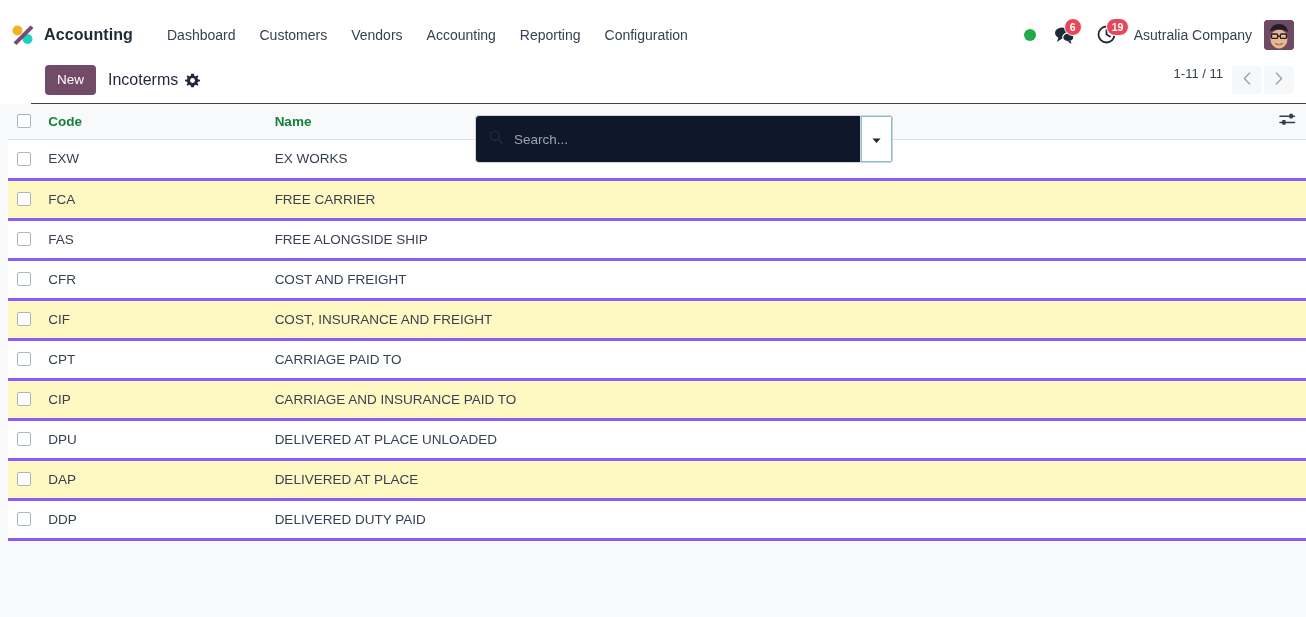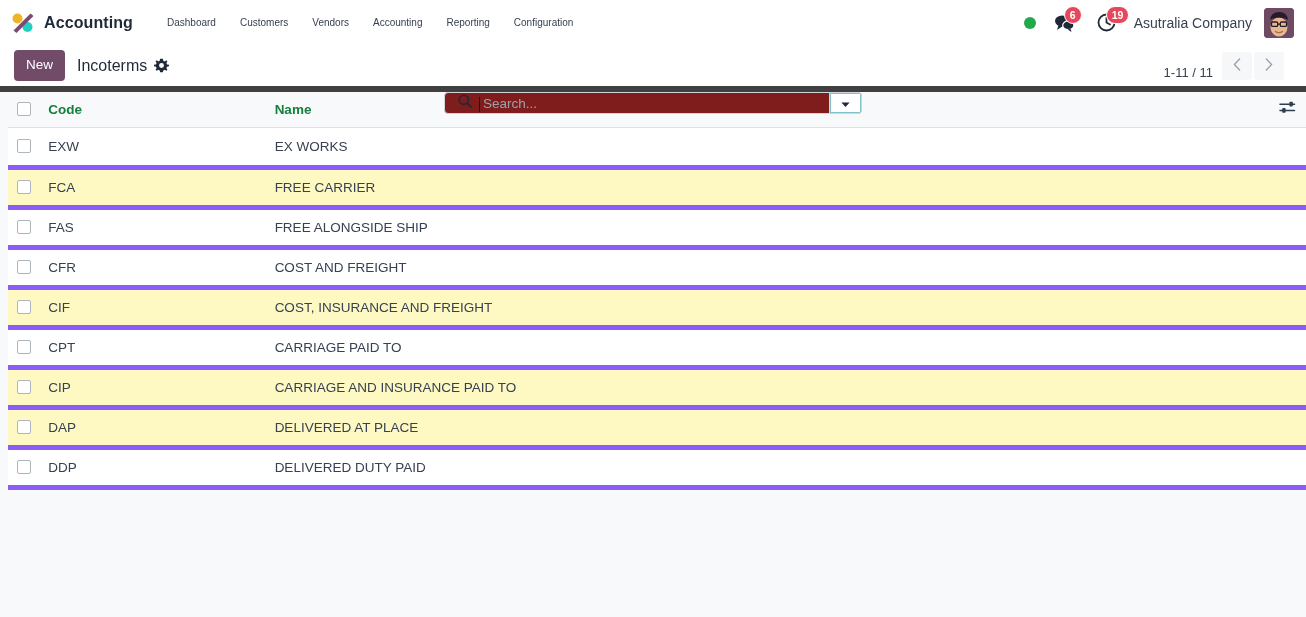--- a/index.html
+++ b/index.html
@@ -13,32 +13,33 @@
   }
 
   
   .navbar {
     height: 45px;
     background: #ffffff;
     display: flex;
     align-items: center;
     padding: 0 12px 0 10px;
     position: relative;
+    margin-top: 12px;
   }
   .brand-group { display: flex; align-items: center; gap: 8px; }
   .odoo-logo { width: 26px; height: 26px; display: block; }
   .brand-name {
     font-size: 16px;
     font-weight: 700;
     color: #1f2937;
     letter-spacing: 0.1px;
   }
   .nav-items { display: flex; align-items: center; margin-left: 22px; gap: 0; }
   .nav-item {
-    font-size: 10px;
+    font-size: 14px;
     color: #374151;
     padding: 6px 12px;
     cursor: pointer;
     white-space: nowrap;
     border-radius: 3px;
   }
 
   .nav-right {
     margin-left: auto;
     display: flex;
@@ -92,23 +93,24 @@
     display: block;
     cursor: pointer;
   }
 
   
   .control-panel {
     height: 47px;
     background: #ffffff;
     display: flex;
     align-items: center;
-    padding: 0 22px 0 14px;
+    padding: 0 12px 0 14px;
     position: relative;
-    border-bottom: 6px solid #404040;
+    border-bottom: 1px solid #404040;
+    margin-left: 31px;
   }
   .btn-new {
     background: #714b67;
     color: #ffffff;
     border: none;
     font-size: 13.5px;
     font-weight: 500;
     padding: 6px 12px;
     border-radius: 4px;
     cursor: pointer;
@@ -128,27 +130,27 @@
   }
   .gear-btn {
     display: flex; align-items: center;
     background: none; border: none; padding: 0;
     cursor: pointer;
   }
 
   .search-wrap {
     position: absolute;
     left: 444px;
-    top: 47px;
+    top: 58px;
     width: 418px;
-    height: 22px;
+    height: 48px;
     display: flex;
     border: 1px solid #d1d5db;
     border-radius: 4px;
-    background: #7f1d1d;
+    background: #0f172a;
     overflow: hidden;
   }
   .search-box {
     flex: 1;
     display: flex;
     align-items: center;
     padding: 0 8px 0 13px;
     gap: 9px;
     min-width: 0;
   }
@@ -171,21 +173,21 @@
     align-items: center;
     justify-content: center;
     cursor: pointer;
     background: #ffffff;
     box-shadow: inset 0 0 0 1px #7fc3c9;
   }
 
   .pager {
     margin-left: auto;
     display: flex;
-    align-items: flex-end;
+    align-items: flex-start;
     gap: 9px;
   }
   .pager-count {
     font-size: 13px;
     color: #374151;
     white-space: nowrap;
   }
   .pager-btns { display: flex; gap: 2px; }
   .pager-btn {
     width: 30px; height: 28px;
@@ -226,21 +228,21 @@
   th.col-check, td.col-check { width: 40px; padding-left: 9px !important; }
   th.col-code, td.col-code   { width: 225px; }
   th.col-name, td.col-name   { width: 960px; }
   th.col-opt,  td.col-opt    { width: 65px; }
 
   table.list tbody td {
     font-size: 13.5px;
     color: #374151;
     height: 40px;
     padding: 0;
-    border-bottom: 5px solid #8b5cf6;
+    border-bottom: 3px solid #8b5cf6;
     vertical-align: middle;
   }
   tbody tr.row-alt td { background: #fef9c3; }
 
   .cb {
     width: 14px; height: 14px;
     border: 1px solid #adb5bd;
     border-radius: 2px;
     background: #ffffff;
     display: block;
@@ -445,20 +447,28 @@
           <td class="col-opt"></td>
         </tr>
         <tr class="row-alt">
           <td class="col-check">
             <span class="cb"></span>
           </td>
           <td class="col-code">CIP</td>
           <td class="col-name">CARRIAGE AND INSURANCE PAID TO</td>
           <td class="col-opt"></td>
         </tr>
+        <tr>
+          <td class="col-check">
+            <span class="cb"></span>
+          </td>
+          <td class="col-code">DPU</td>
+          <td class="col-name">DELIVERED AT PLACE UNLOADED</td>
+          <td class="col-opt"></td>
+        </tr>
         <tr class="row-alt">
           <td class="col-check">
             <span class="cb"></span>
           </td>
           <td class="col-code">DAP</td>
           <td class="col-name">DELIVERED AT PLACE</td>
           <td class="col-opt"></td>
         </tr>
         <tr>
           <td class="col-check">

